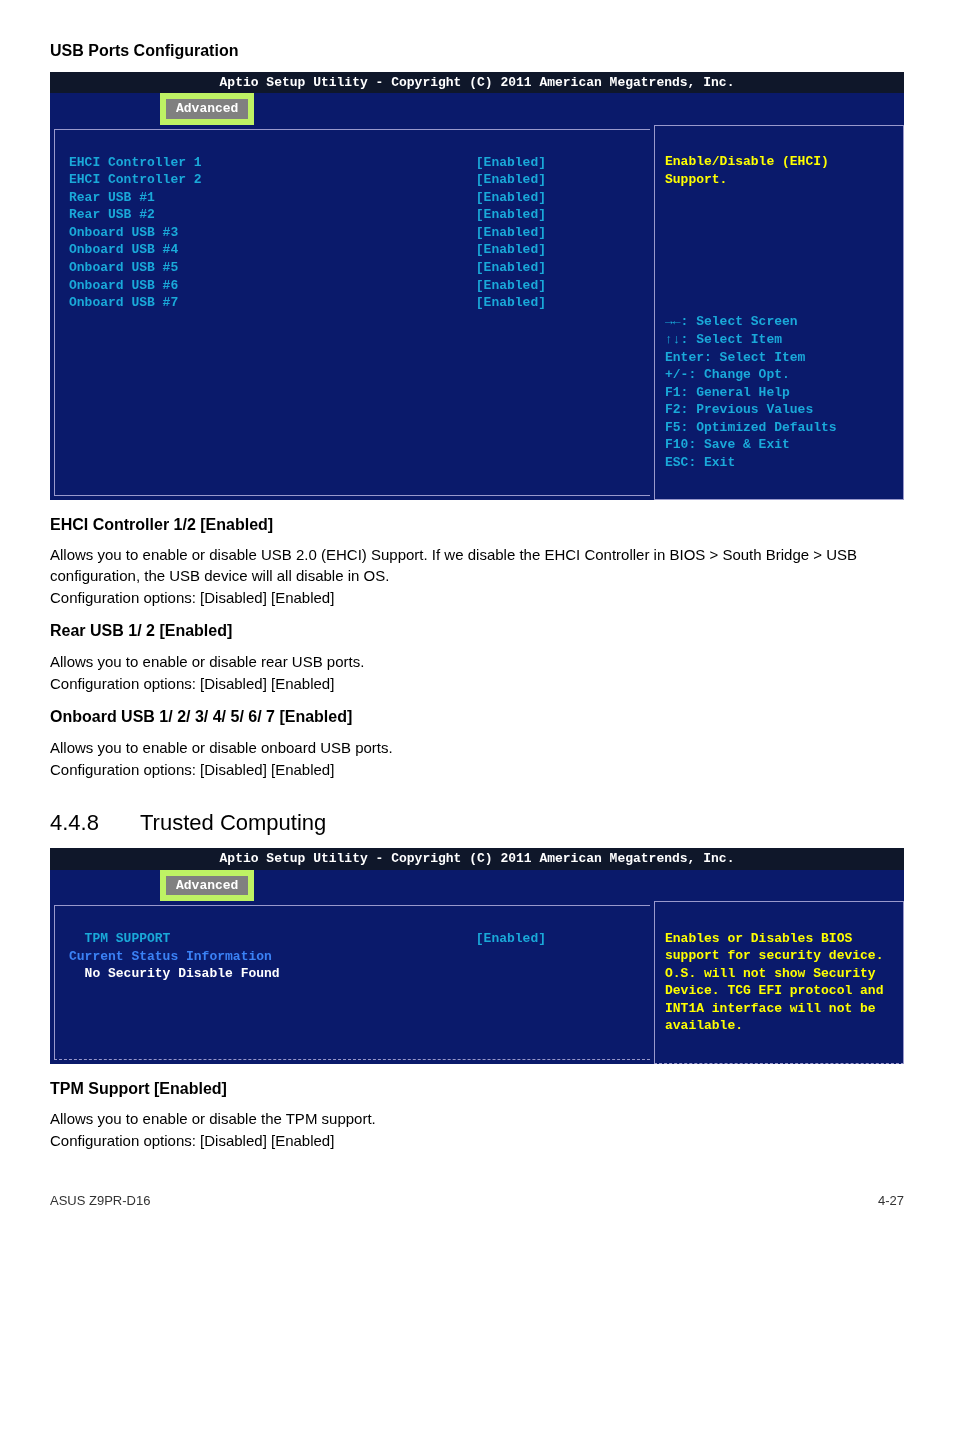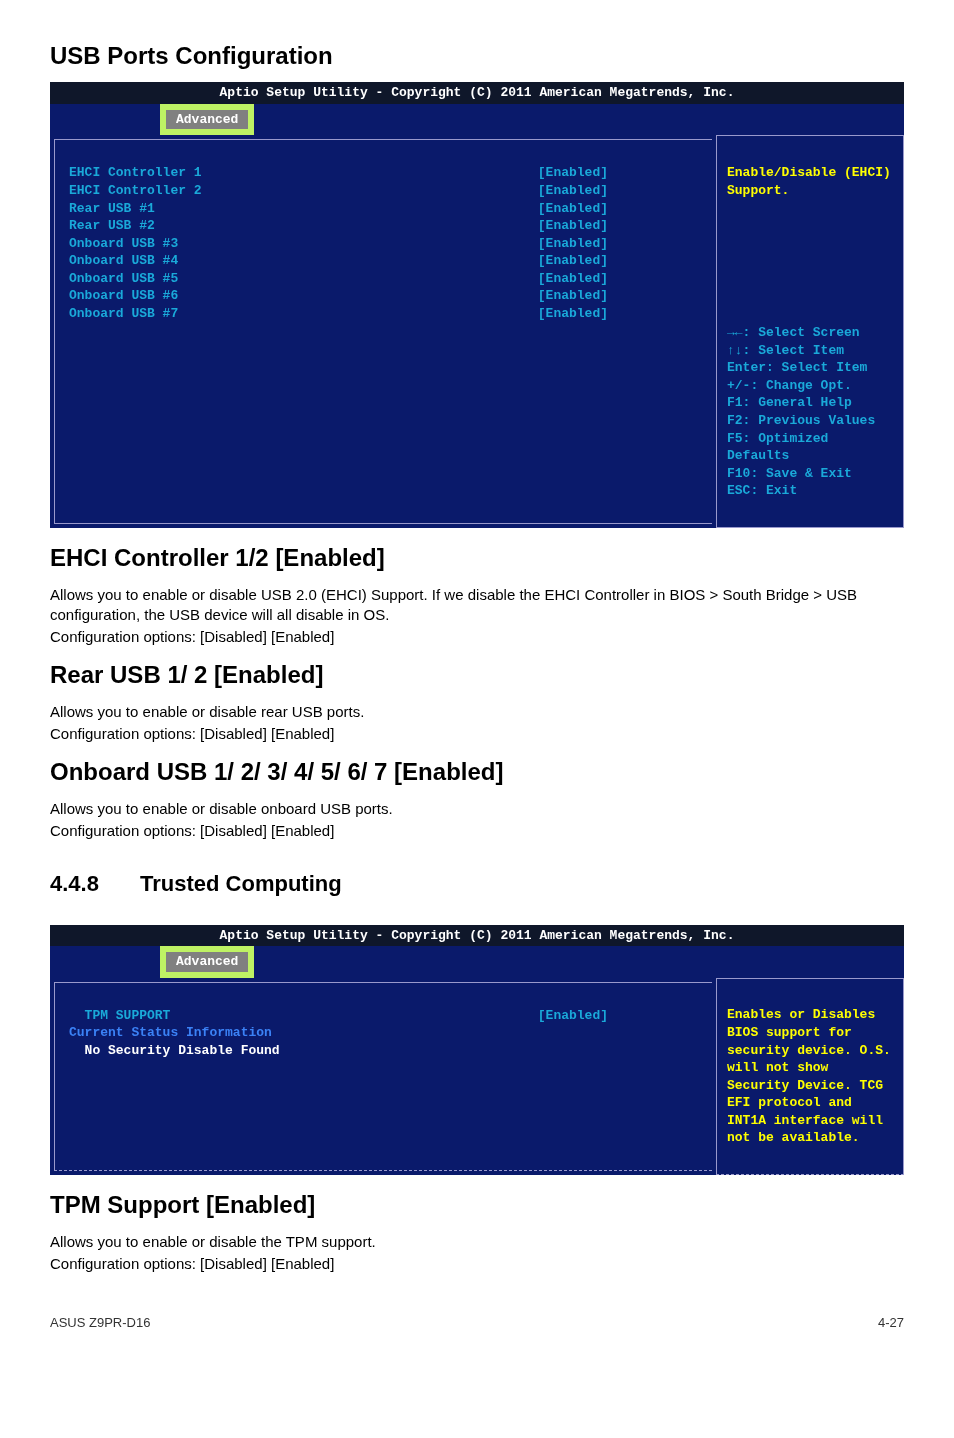--- a/index.html
+++ b/index.html
@@ -11,21 +11,21 @@
     font-family: Arial, Helvetica, sans-serif;
     color: #000;
     background: #fff;
     width: 954px;
     margin: 0 auto;
     padding: 40px 50px 20px 50px;
     font-size: 15px;
     line-height: 1.35;
   }
   h2.subhead {
-    font-size: 24px;
+    font-size: 16px;
     font-weight: bold;
     margin-bottom: 10px;
   }
   .bios-box {
     background: #0a1a6b;
     color: #fff;
     font-family: "Courier New", Courier, monospace;
     font-size: 13px;
     font-weight: bold;
     border-radius: 0;
@@ -55,21 +55,21 @@
     display: flex;
   }
   .bios-left {
     flex: 1;
     padding: 24px 14px;
     border: 1px solid #9999cc;
     border-right: none;
     margin: 4px;
   }
   .bios-right {
-    width: 188px;
+    width: 250px;
     padding: 10px 10px;
     border: 1px solid #9999cc;
     margin: 0;
     color: #ffff00;
     white-space: pre-line;
     font-weight: bold;
   }
   .bios-row {
     display: flex;
     justify-content: space-between;
@@ -93,23 +93,23 @@
     white-space: pre-line;
   }
   p.body {
     margin-bottom: 2px;
   }
   .section-gap {
     height: 10px;
   }
   h1.topic {
     font-size: 22px;
-    font-weight: bold;
+    font-weight: normal;
     margin-top: 28px;
-    margin-bottom: 26px;
+    margin-bottom: 10px;
   }
   h1.topic .num {
     display: inline-block;
     width: 90px;
   }
   .small-bios-body .bios-left {
     border-bottom-style: dashed;
   }
   .small-bios-body .bios-right {
     border-bottom-style: dashed;

